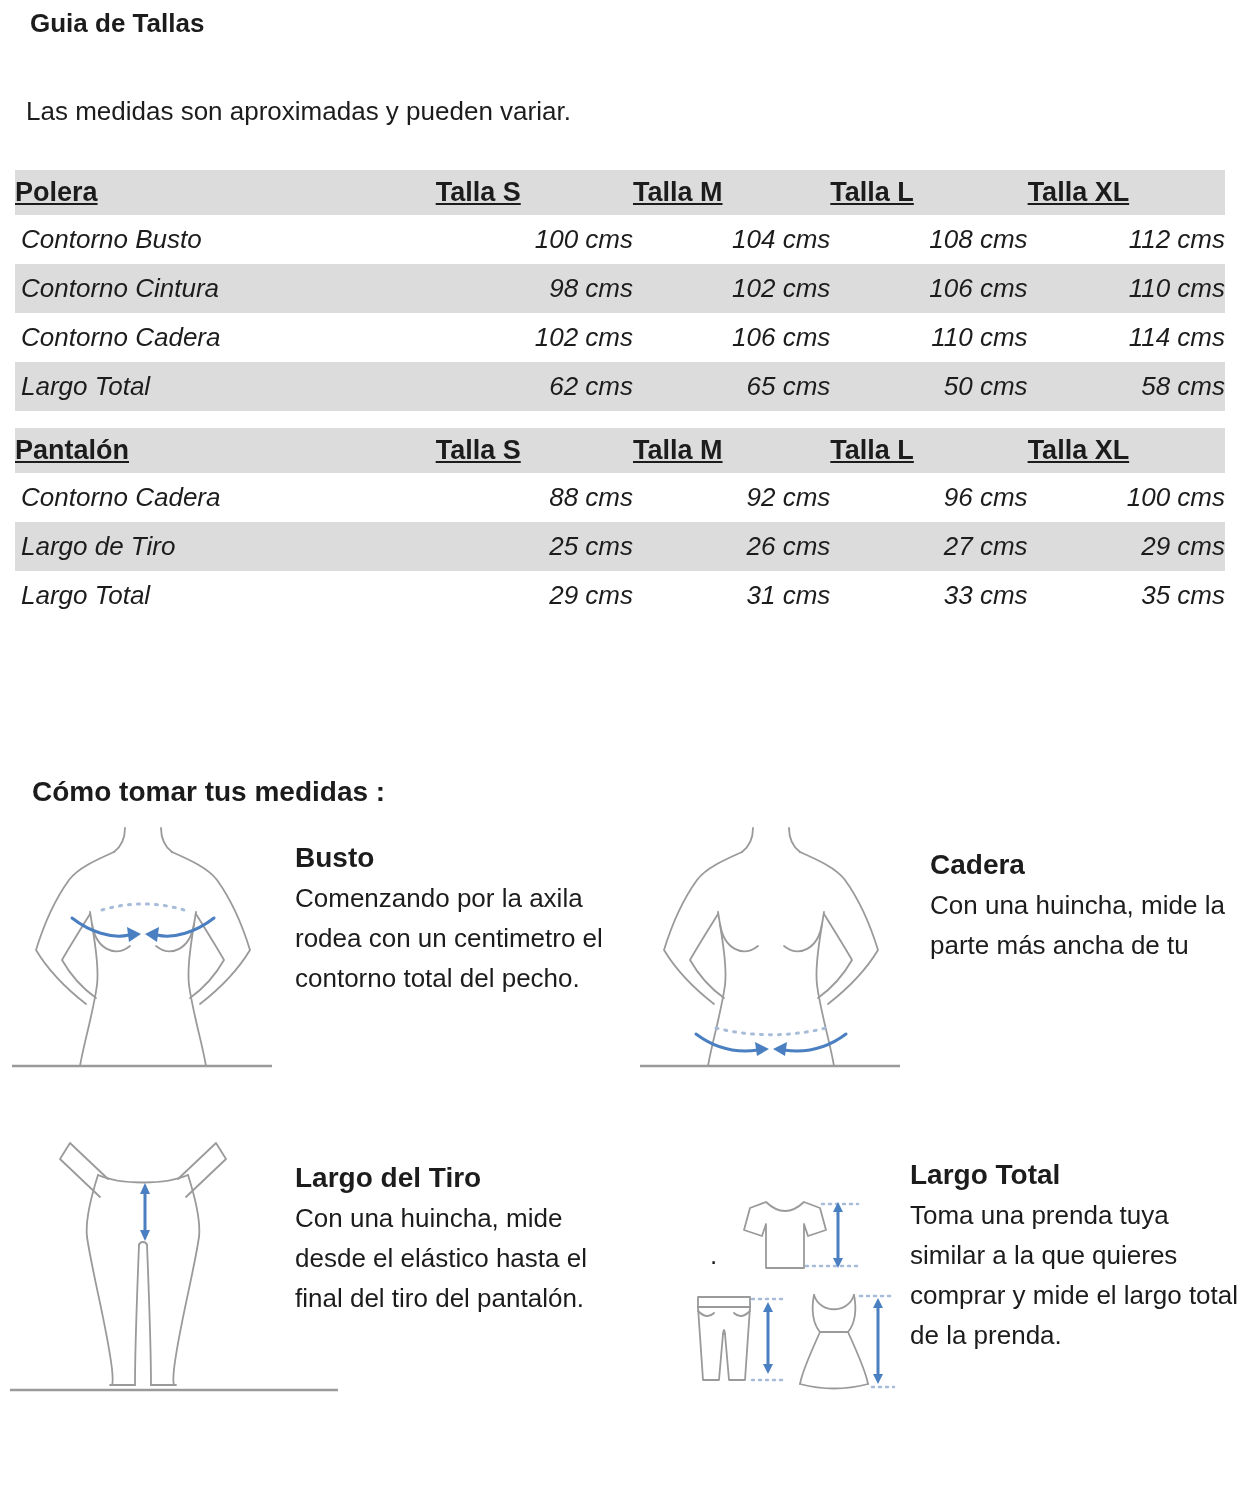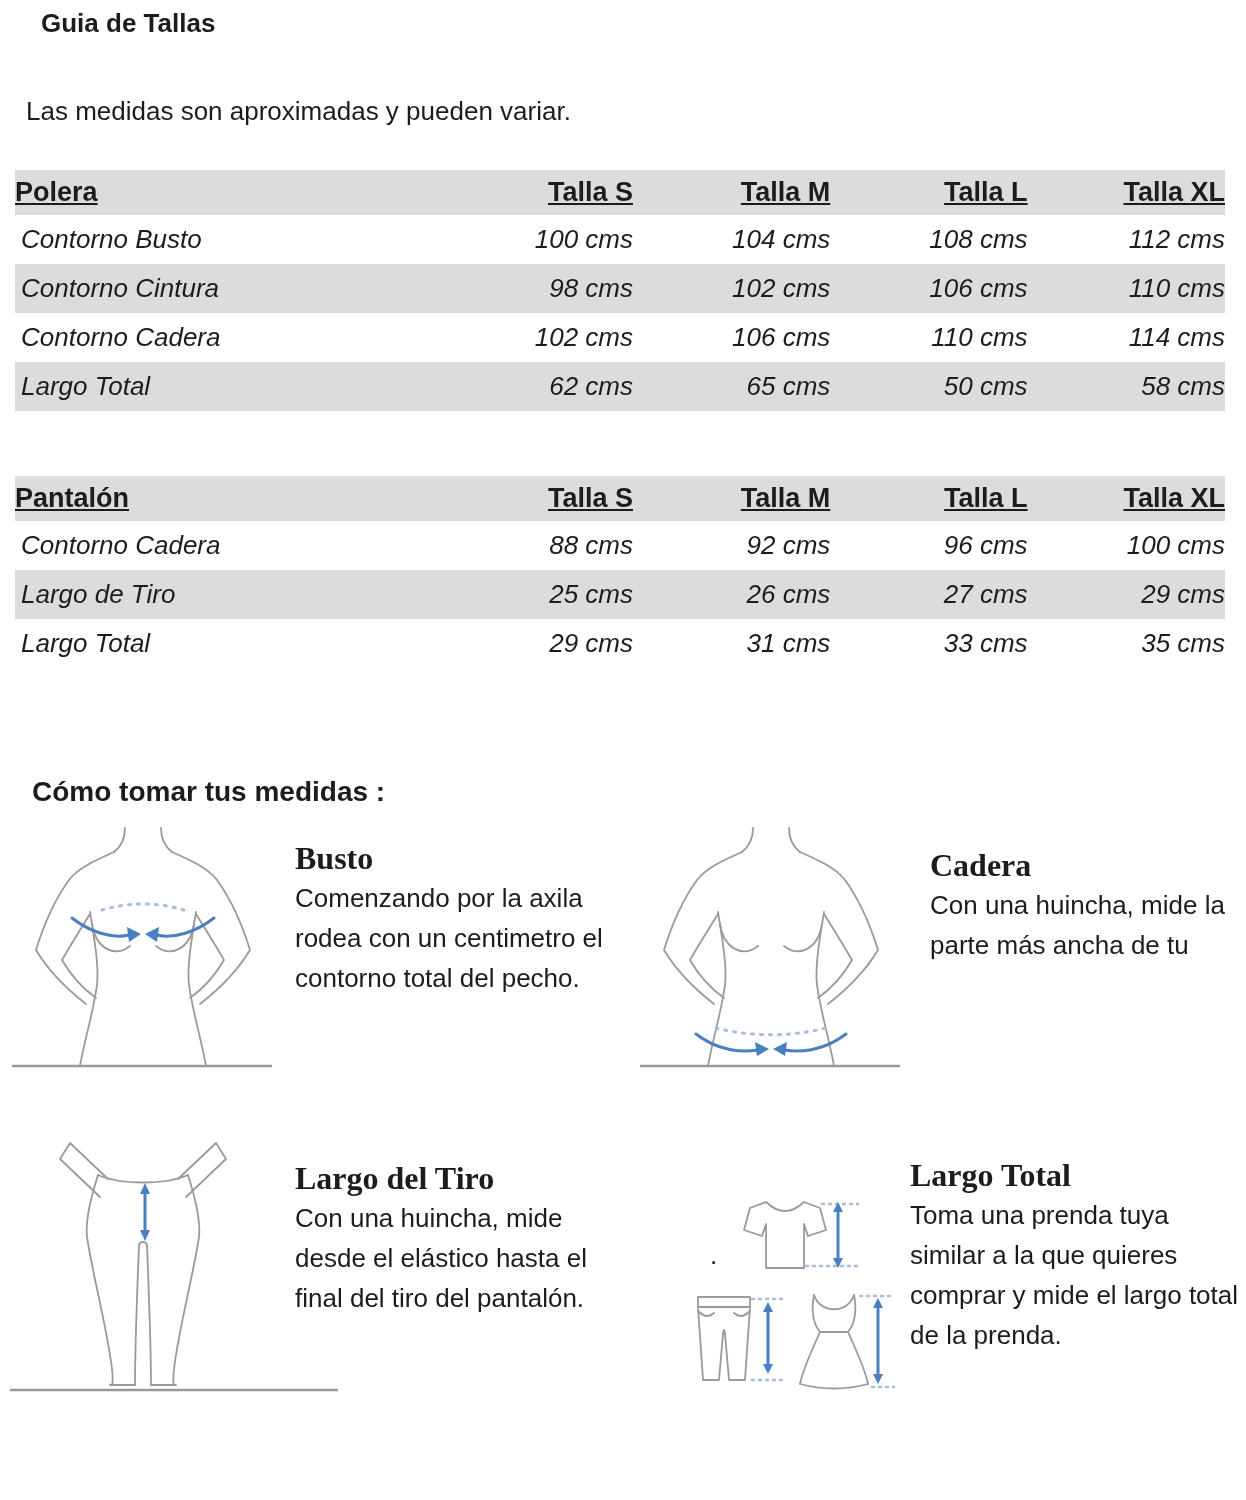--- a/index.html
+++ b/index.html
@@ -9,46 +9,46 @@
     --arrow-blue:#4a7fc1;
     --dot-blue:#a7bcd9;
   }
   html,body{margin:0;padding:0;}
   body{
     width:1246px;height:1500px;background:#ffffff;position:relative;
     font-family:"Liberation Sans", sans-serif;color:var(--text-color);
     overflow:hidden;
   }
   .abs{position:absolute;}
-  .page-title{left:30px;top:8px;font-size:26px;font-weight:bold;margin-left:11px;}
+  .page-title{left:30px;top:8px;font-size:26px;font-weight:bold;}
   .page-subtitle{left:18px;top:96px;font-size:26px;margin-left:8px;}
 
   table.size-table{
     position:absolute;left:15px;width:1210px;
     border-collapse:collapse;table-layout:fixed;font-size:26px;
   }
   table.size-table col.c-label{width:420px;}
   table.size-table col.c-size{width:197px;}
   table.size-table tr.hdr{height:45px;}
   table.size-table tr.row{height:49px;font-style:italic;}
   table.size-table th{
     font-size:27px;font-weight:bold;text-decoration:underline;
-    text-align:right;padding:0;vertical-align:middle;
+    text-align:left;padding:0;vertical-align:middle;
   }
   table.size-table th.c0{text-align:left;}
   table.size-table td{
     text-align:right;padding:0;vertical-align:middle;
   }
   table.size-table td.c0{text-align:left;padding-left:6px;}
   tr.shade{background:var(--table-shade);}
 
   .howto-heading{left:32px;top:776px;font-size:28px;font-weight:bold;}
 
   .sec{position:absolute;}
-  .sec-h{font-size:32px;font-weight:bold;line-height:40px;font-family:Liberation Serif, serif;}
+  .sec-h{font-size:28px;font-weight:bold;line-height:40px;}
   .sec-line{font-size:26px;line-height:40px;white-space:nowrap;}
 
   
   svg .outline path, svg .outline line{stroke:var(--figure-gray);fill:none;stroke-width:1.8;stroke-linecap:round;stroke-linejoin:round;}
   svg line.ground{stroke:var(--figure-gray);stroke-width:2.5;}
   svg path.dot{stroke:var(--dot-blue);fill:none;stroke-width:3;stroke-dasharray:2 7;stroke-linecap:round;}
   svg path.gdot{stroke:var(--dot-blue);fill:none;stroke-width:2.5;stroke-dasharray:2 5;stroke-linecap:round;}
   svg path.arrow, svg line.arrow{stroke:var(--arrow-blue);fill:none;stroke-width:3;stroke-linecap:round;}
   svg path.ah{fill:var(--arrow-blue);stroke:none;}
   .stray-dot{left:710px;top:1240px;font-size:26px;}
@@ -99,21 +99,21 @@
   <tr class="row shade">
     <td class="c0">Largo Total</td>
     <td>62 cms</td>
     <td>65 cms</td>
     <td>50 cms</td>
     <td>58 cms</td>
   </tr>
 </tbody>
   </table>
 
-<table class="size-table" style="top:428px;margin-top:48px;">
+<table class="size-table" style="top:428px;">
   <colgroup>
       <col class="c-label">
       <col class="c-size">
       <col class="c-size">
       <col class="c-size">
       <col class="c-size">
     </colgroup>
   <tbody>
       <tr class="hdr shade">
     <th class="c0">Pantalón</th>

